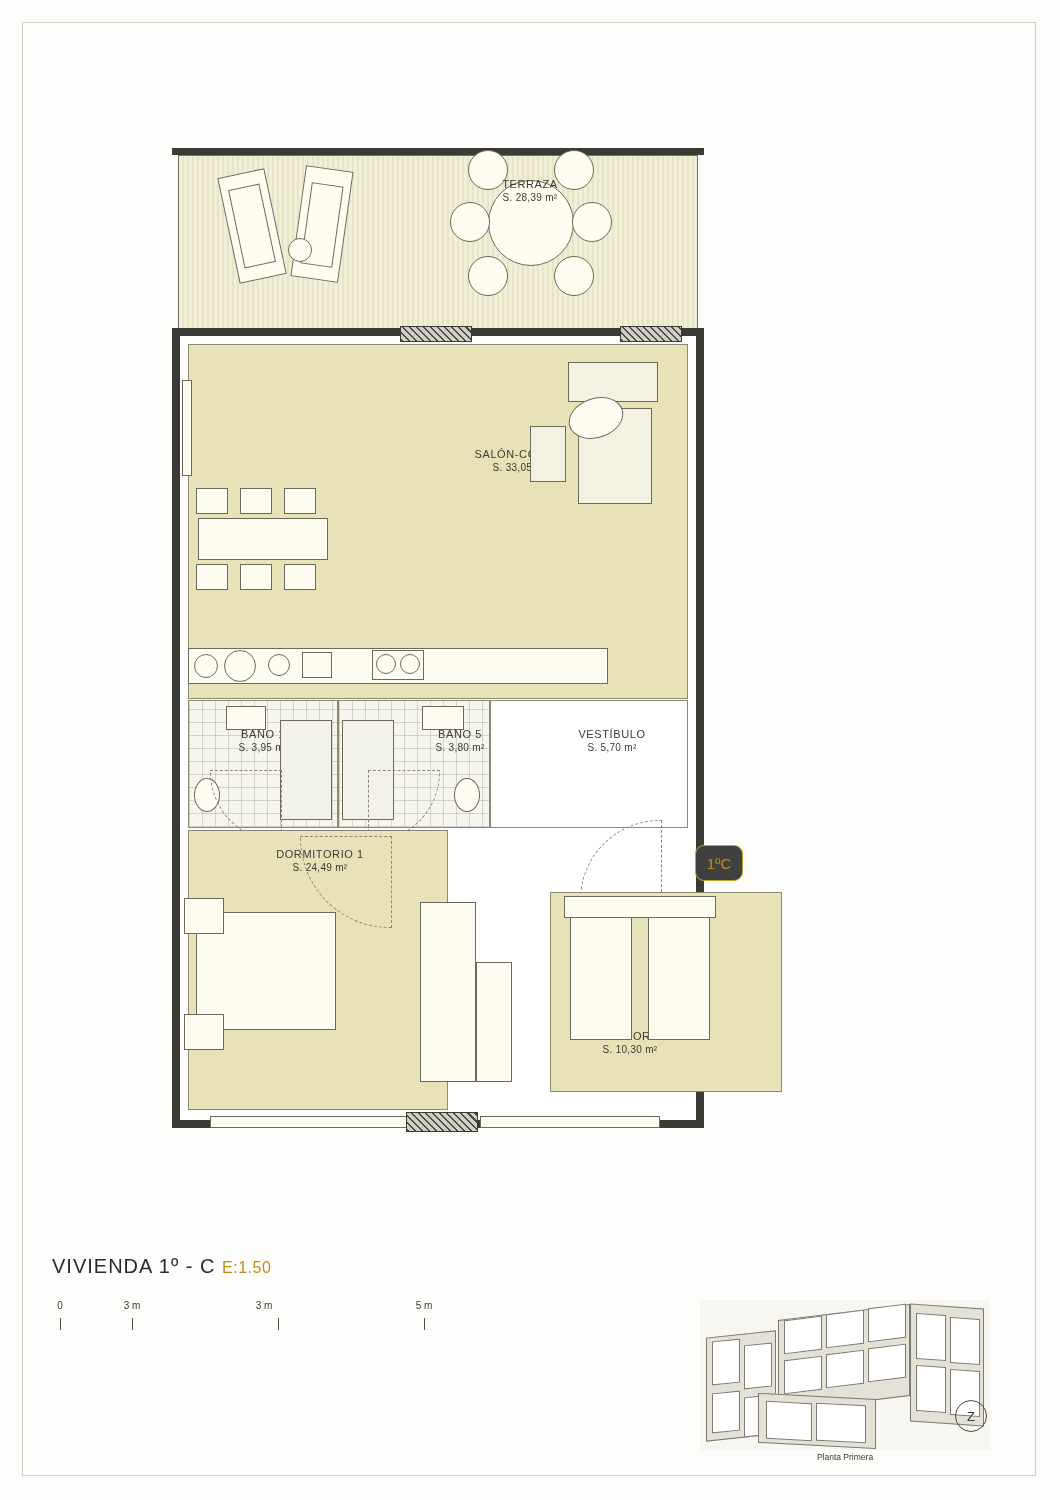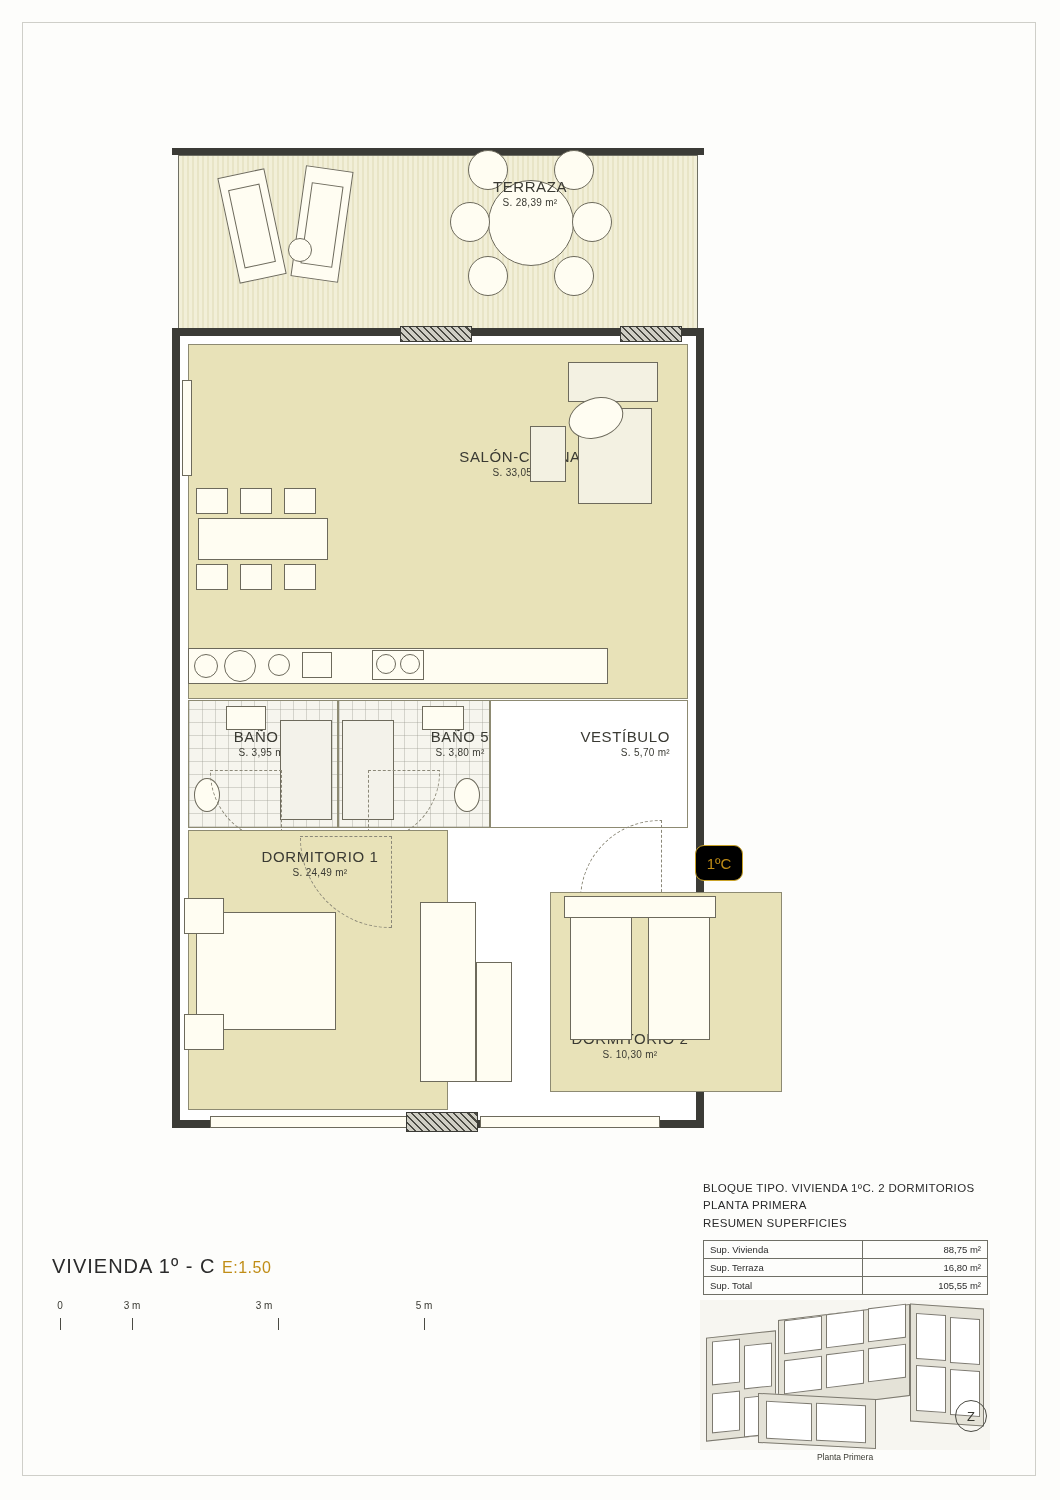--- a/index.html
+++ b/index.html
@@ -19,33 +19,33 @@
              border:8px solid #3b3b36;box-sizing:border-box;background:#ffffff;}
 
   .room{position:absolute;background:#e8e2b8;border:1px solid #8d8a72;box-sizing:border-box;}
   .room.white{background:#ffffff;}
   .room.tile{background:
       repeating-linear-gradient(0deg,rgba(150,150,140,.35) 0px,rgba(150,150,140,.35) 1px,transparent 1px,transparent 13px),
       repeating-linear-gradient(90deg,rgba(150,150,140,.35) 0px,rgba(150,150,140,.35) 1px,transparent 1px,transparent 13px),
       #f6f5ee;}
 
   .lbl{position:absolute;text-align:center;line-height:1.25;color:#3a3a33;pointer-events:none;}
-  .lbl .n{font-size:15px;letter-spacing:.6px;}
+  .lbl .n{font-size:11px;letter-spacing:.6px;}
   .lbl .a{font-size:10px;letter-spacing:.3px;}
 
   .wall{position:absolute;background:#3b3b36;}
   .wall.hatch{background:repeating-linear-gradient(45deg,#4a4a43 0px,#4a4a43 1.6px,#cfcec4 1.6px,#cfcec4 5px);border:1px solid #3b3b36;box-sizing:border-box;}
   .furn{position:absolute;border:1px solid #6d6a5c;box-sizing:border-box;background:#fffdf2;}
   .furn.soft{background:#f3f1e2;}
   .circle{border-radius:50%;}
   .door-arc{position:absolute;border:1px dashed #8b8878;border-radius:50%;background:transparent;}
 
   
   .unit-tag{position:absolute;left:545px;top:715px;width:46px;height:34px;border:1.5px solid #c9a227;border-radius:9px;
-            display:flex;align-items:center;justify-content:center;color:#c08d17;font-size:15px;background:#000000;}
+            display:flex;align-items:center;justify-content:center;color:#c08d17;font-size:15px;background:#404040;}
 
   
   .title-block{position:absolute;left:52px;top:1255px;}
   .title-block .t{font-size:20px;letter-spacing:1px;color:#2b2b2b;}
   .title-block .t .scale{color:#c08d17;font-size:16px;letter-spacing:.5px;}
   .scalebar{position:absolute;left:56px;top:1300px;width:400px;height:40px;}
   .scalebar .tickrow{position:absolute;left:0;top:18px;width:100%;height:12px;}
   .scalebar .tick{position:absolute;width:1px;height:12px;background:#4a4a43;}
   .scalebar .num{position:absolute;top:0;font-size:10px;color:#3a3a33;transform:translateX(-50%);}
 
@@ -143,21 +143,21 @@
     <div class="lbl" style="left:250px;top:598px;width:120px;">
       <div class="n">BAÑO 5</div>
       <div class="a">S. 3,80 m²</div>
     </div>
     <div class="furn" style="left:272px;top:576px;width:42px;height:24px;"></div>
     <div class="furn circle" style="left:304px;top:648px;width:26px;height:34px;"></div>
     <div class="furn" style="left:192px;top:590px;width:52px;height:100px;background:#f3f2ea;"></div>
     <div class="door-arc" style="left:218px;top:640px;width:70px;height:70px;border-radius:0 0 70px 0;"></div>
 
     <div class="room white" style="left:340px;top:570px;width:198px;height:128px;"></div>
-    <div class="lbl" style="left:380px;top:598px;width:140px;text-align:right;">
+    <div class="lbl" style="left:392px;top:598px;width:140px;">
       <div class="n">VESTÍBULO</div>
       <div class="a">S. 5,70 m²</div>
     </div>
     <div class="door-arc" style="left:430px;top:690px;width:80px;height:80px;border-radius:80px 0 0 0;"></div>
 
     <div class="room" style="left:38px;top:700px;width:260px;height:280px;"></div>
     <div class="lbl" style="left:90px;top:718px;width:160px;">
       <div class="n">DORMITORIO 1</div>
       <div class="a">S. 24,49 m²</div>
     </div>
@@ -201,41 +201,20 @@
     <div class="num" style="left:368px;">5 m</div>
     <div class="tickrow">
       <div class="tick" style="left:4px;"></div>
       <div class="tick" style="left:76px;"></div>
       <div class="tick" style="left:222px;"></div>
       <div class="tick" style="left:368px;"></div>
     </div>
   </div>
 
   <div class="info">
-    <div class="head">
-      <div>BLOQUE TIPO. VIVIENDA 1ºC. 2 DORMITORIOS</div>
-      <div>PLANTA PRIMERA</div>
-      <div>RESUMEN SUPERFICIES</div>
-    </div>
-    <table class="surf">
-      <tbody>
-          <tr>
-        <td>Sup. Vivienda</td>
-        <td class="v">88,75 m²</td>
-      </tr>
-      <tr>
-        <td>Sup. Terraza</td>
-        <td class="v">16,80 m²</td>
-      </tr>
-      <tr>
-        <td>Sup. Total</td>
-        <td class="v">105,55 m²</td>
-      </tr>
-    </tbody>
-      </table>
   </div>
 
   <div class="keyplan">
     <div class="kp-shape">
       <div class="kp-fill" style="left:6px;top:34px;width:70px;height:104px;transform:skewY(-6deg);"></div>
       <div class="kp-cell" style="left:12px;top:40px;width:28px;height:44px;transform:skewY(-6deg);"></div>
       <div class="kp-cell" style="left:44px;top:44px;width:28px;height:44px;transform:skewY(-6deg);"></div>
       <div class="kp-cell" style="left:12px;top:92px;width=28px;width:28px;height:40px;transform:skewY(-6deg);"></div>
       <div class="kp-cell" style="left:44px;top:96px;width:28px;height:40px;transform:skewY(-6deg);"></div>
 

